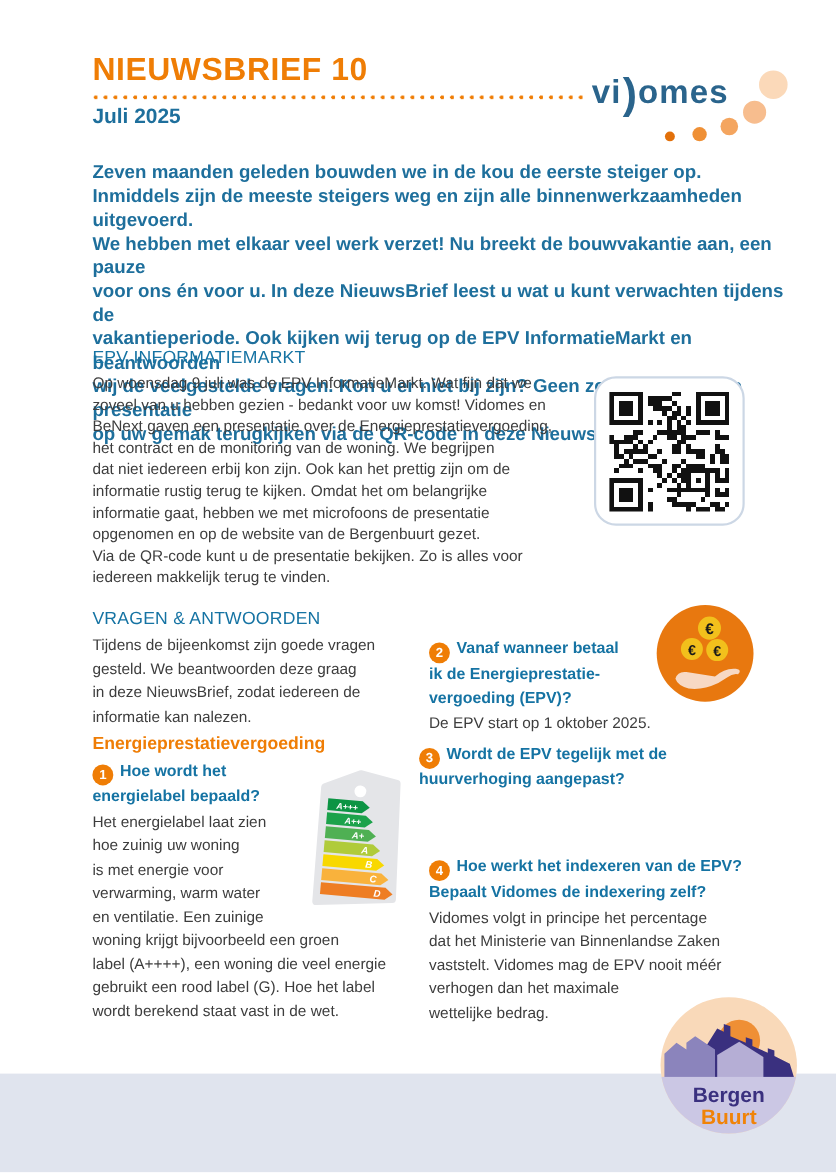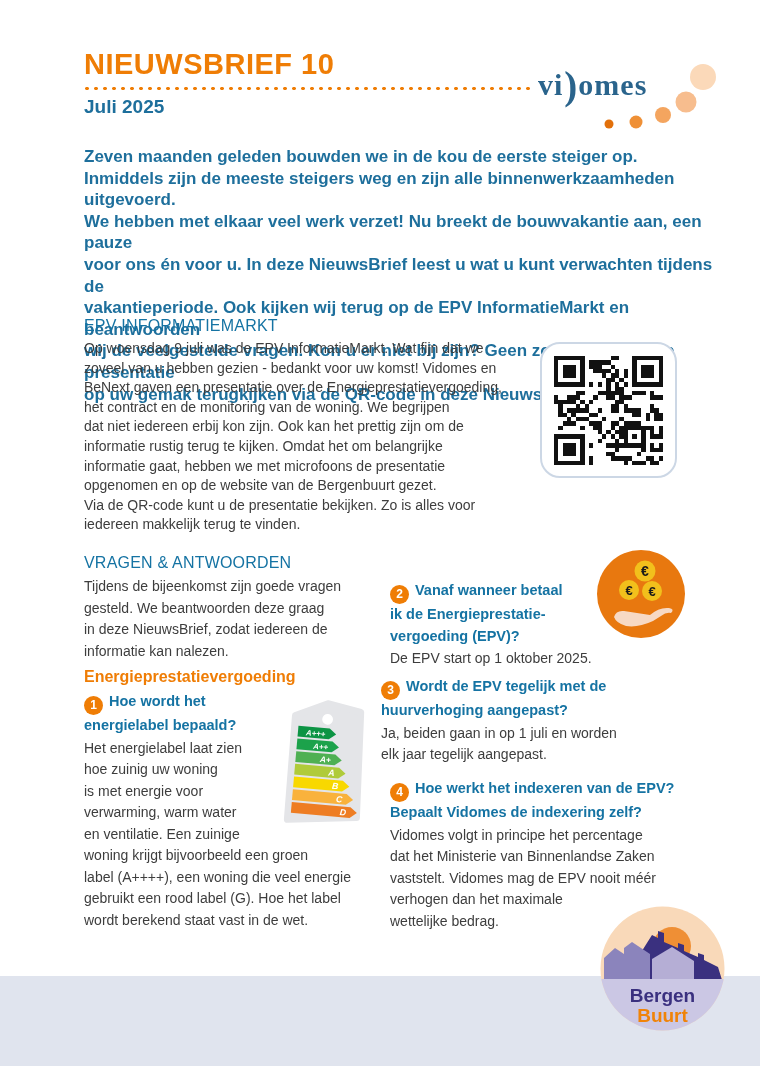--- a/index.html
+++ b/index.html
@@ -7,21 +7,21 @@
         font-family:"Liberation Sans","DejaVu Sans",sans-serif;}
   .abs{position:absolute;}
   .preline{white-space:pre-line;}
 
   .newsletter-title{left:84px;top:48px;font-size:29px;font-weight:700;color:#ef7d05;letter-spacing:.5px;}
   .dotted-divider{left:85px;top:86px;width:448px;height:5px;
       background-image:radial-gradient(circle at 2px 2.5px,#ef7d05 1.6px,transparent 2px);
       background-size:9px 5px;background-repeat:repeat-x;}
   .issue-date{left:84px;top:96px;font-size:19px;font-weight:800;color:#1e6f9c;}
 
-  .brand{left:538px;top:68px;font-size:30px;font-weight:700;color:#2a648c;letter-spacing:1px;display:flex;align-items:flex-start;font-family:Liberation Serif, serif;}
+  .brand{left:538px;top:68px;font-size:30px;font-weight:700;color:#2a648c;letter-spacing:1px;display:flex;align-items:flex-start;}
   .brand .paren{font-size:39px;line-height:30px;position:relative;top:3px;margin:0 0px 0 1px;font-weight:700;}
 
   .intro-paragraph{left:84px;top:146px;width:650px;font-size:17px;font-weight:700;
       color:#1e6f9c;line-height:21.6px;}
 
   .sec-heading{font-size:16px;font-weight:400;color:#1573a3;letter-spacing:.2px;}
   .s1-heading{left:84px;top:317px;}
   .s1-body{left:84px;top:339px;width:480px;font-size:14px;color:#3d3d3d;line-height:19.6px;}
 
   .qr-box{left:540px;top:342px;width:137px;height:136px;border:2px solid #ccd7e5;border-radius:20px;
@@ -441,22 +441,20 @@
     <circle cx="56" cy="42" r="10" fill="#f2c01c"></circle>
     <text x="49" y="27" font-size="14" font-weight="bold" text-anchor="middle" fill="#1a1a1a">€</text>
     <text x="33" y="46" font-size="13" font-weight="bold" text-anchor="middle" fill="#1a1a1a">€</text>
     <text x="56" y="47" font-size="13" font-weight="bold" text-anchor="middle" fill="#1a1a1a">€</text>
     <path d="M18 68 Q20 61 28 62 L54 66 Q63 58 73 59 Q79 60 75 64 Q70 63 65 67 L57 72 Q42 79 30 77 Q20 74 18 68 Z" fill="#f7d9c4"></path>
   </svg>
 
   <div class="abs qa qa3">
     <div class="question"><span class="badge">3</span><span class="preline">Wordt de EPV tegelijk met de
 huurverhoging aangepast?</span></div>
-    <div class="answer preline">Ja, beiden gaan in op 1 juli en worden
-elk jaar tegelijk aangepast.</div>
   </div>
 
   <div class="abs qa qa4">
     <div class="question"><span class="badge">4</span><span class="preline">Hoe werkt het indexeren van de EPV?
 Bepaalt Vidomes de indexering zelf?</span></div>
     <div class="answer preline">Vidomes volgt in principe het percentage
 dat het Ministerie van Binnenlandse Zaken
 vaststelt. Vidomes mag de EPV nooit méér
 verhogen dan het maximale
 wettelijke bedrag.</div>

